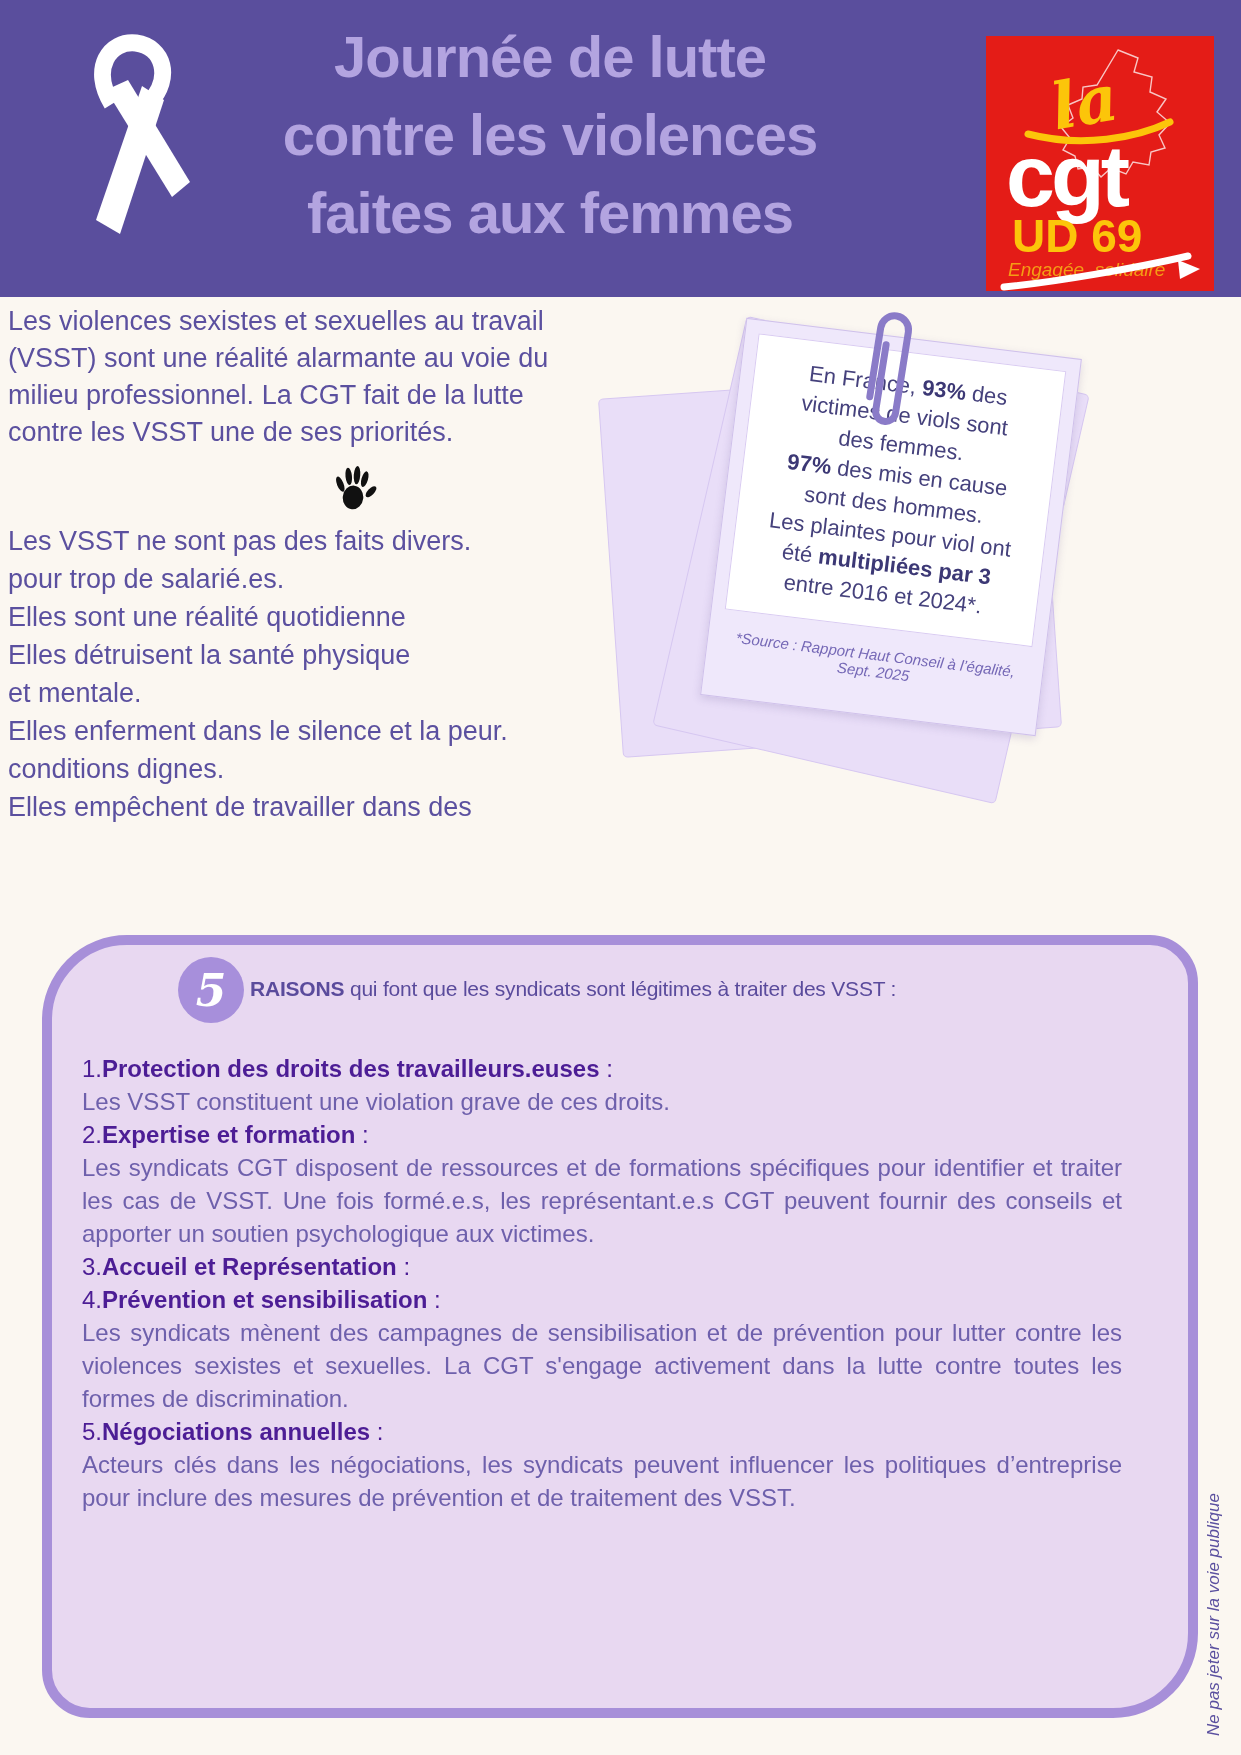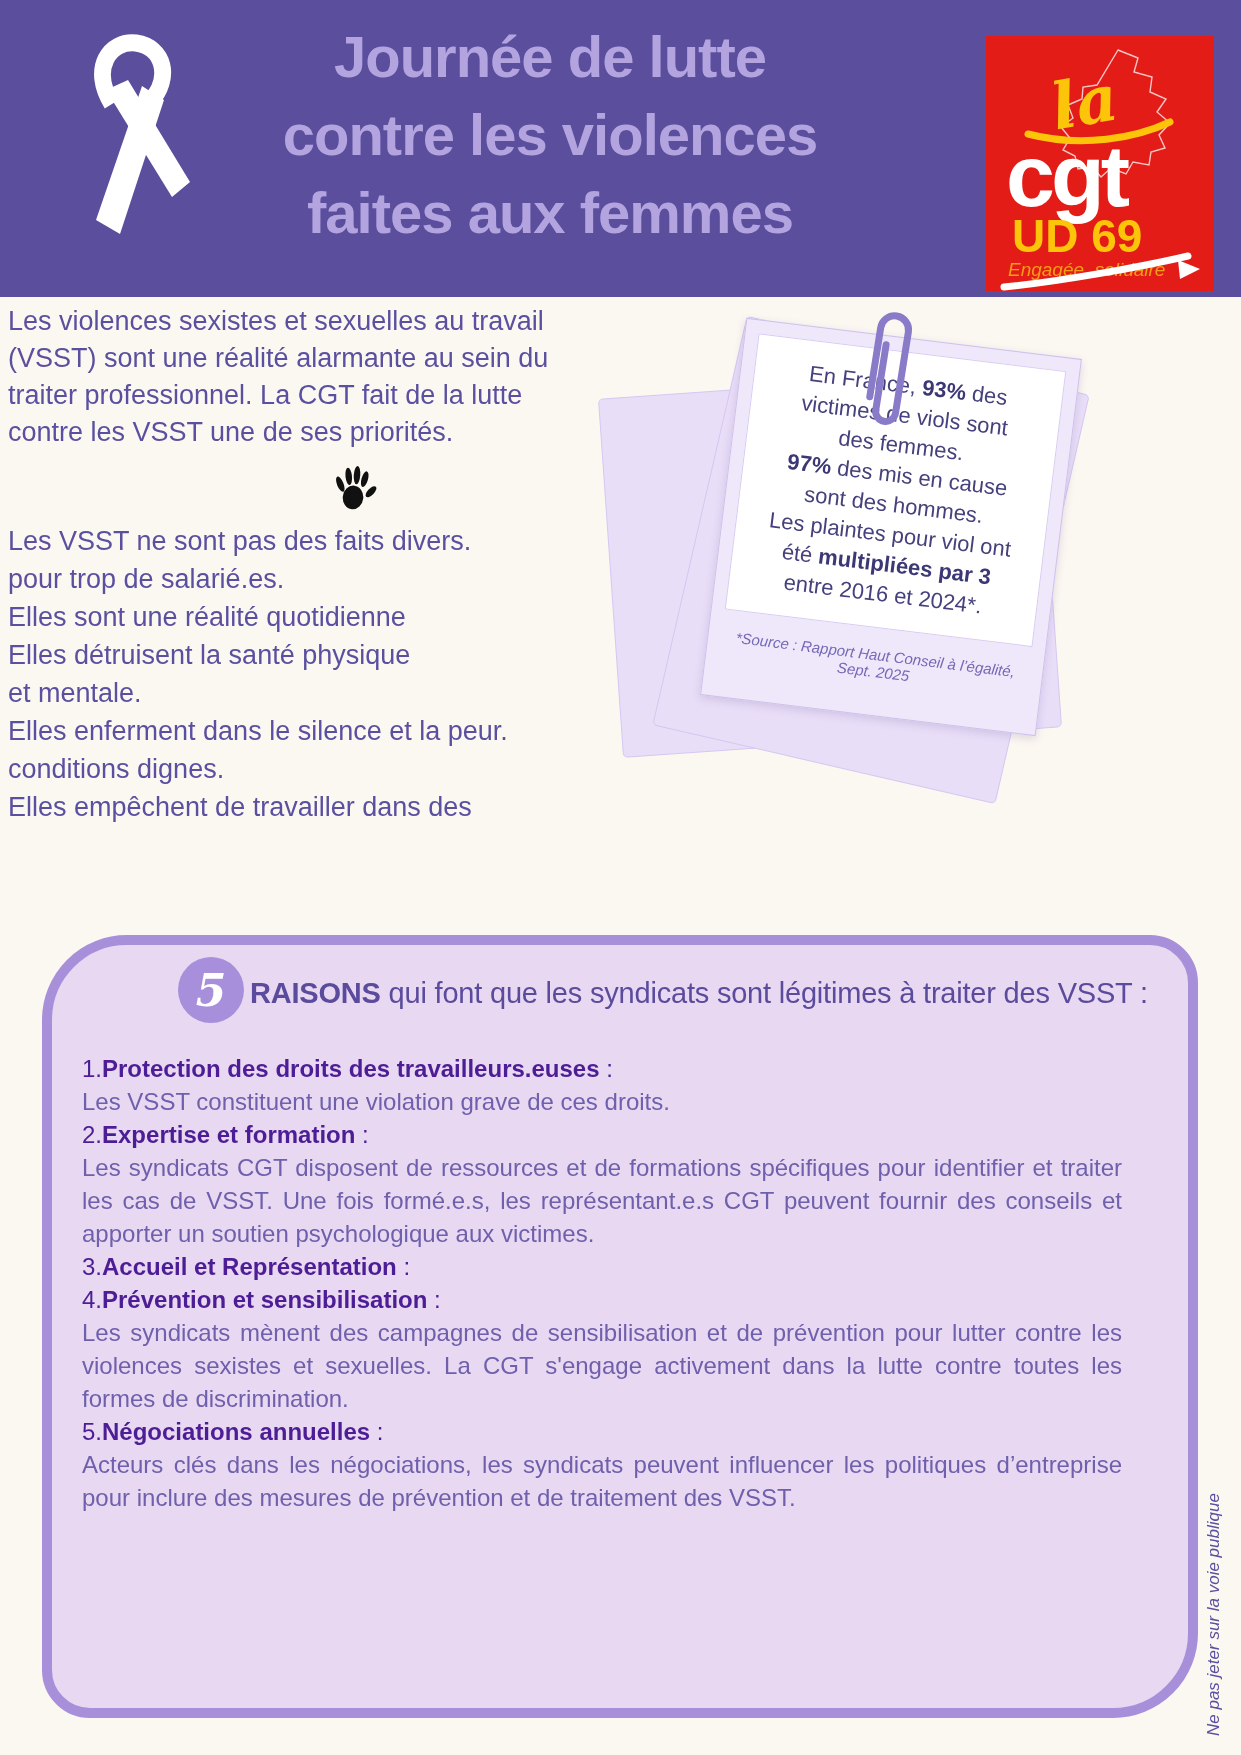--- a/index.html
+++ b/index.html
@@ -37,21 +37,21 @@
   .clip{position:absolute;left:242px;top:0;width:68px;height:152px;transform:rotate(9deg)}
 
   
   .reasons-box{position:absolute;left:42px;top:935px;width:1156px;height:783px;
                background:#e8d8f1;border:10px solid #a78fd9;
                border-radius:85px 48px 85px 48px;padding:10px 40px 0 30px}
   .box-head{position:relative;height:97px}
   .badge{position:absolute;left:96px;top:2px;width:66px;height:66px;border-radius:50%;
          background:#a78fdb;color:#fff;display:flex;align-items:center;justify-content:center;
          font-family:"DejaVu Serif",serif;font-style:italic;font-weight:bold;font-size:44px}
-  .box-title{position:absolute;left:168px;top:22px;font-size:29px;color:#5a4b9c;letter-spacing:-.2px}
+  .box-title{position:absolute;left:168px;top:22px;font-size:21px;color:#5a4b9c;letter-spacing:-.2px}
   .box-title b{font-weight:bold}
   .reasons{width:1040px;color:#6e60ac;font-size:24px;line-height:33px}
   .rhead{color:#4c1d95}
   .rnum{font-weight:normal}
   .rtitle{font-weight:bold}
   .rpara{text-align:justify}
 
   
   .vertical-note{position:absolute;left:1204px;top:1736px;width:290px;
                  transform:rotate(-90deg);transform-origin:0 0;
@@ -81,22 +81,22 @@
     <text x="20" y="170" font-size="88" font-weight="bold" font-family="Liberation Sans, sans-serif" letter-spacing="-4" fill="#ffffff">cgt</text>
     <text x="26" y="216" font-size="46" font-weight="bold" font-family="Liberation Sans, sans-serif" fill="#fcc50a">UD 69</text>
     <text x="22" y="240" font-size="19" font-style="italic" font-family="Liberation Sans, sans-serif" fill="#f49d15">Engagée, solidaire</text>
     <polygon points="192,224 214,233 194,243" fill="#ffffff"></polygon>
     <path d="M18,251 C70,246 150,232 202,220" stroke="#ffffff" stroke-width="7" fill="none" stroke-linecap="round"></path>
   </svg>
 </div>
 
 <div class="intro">
     <div>Les violences sexistes et sexuelles au travail</div>
-    <div>(VSST) sont une réalité alarmante au sein du</div>
-    <div>traiter professionnel. La CGT fait de la lutte</div>
+    <div>(VSST) sont une réalité alarmante au voie du</div>
+    <div>milieu professionnel. La CGT fait de la lutte</div>
     <div>contre les VSST une de ses priorités.</div>
   </div>
 
 <svg class="hand" viewBox="0 0 100 100">
   <g fill="#111111">
     <ellipse cx="48" cy="66" rx="19" ry="22"></ellipse>
     <ellipse cx="22" cy="44" rx="6" ry="15" transform="rotate(-28 22 44)"></ellipse>
     <ellipse cx="36" cy="28" rx="6" ry="16" transform="rotate(-12 36 28)"></ellipse>
     <ellipse cx="51" cy="24" rx="6" ry="17" transform="rotate(-2 51 24)"></ellipse>
     <ellipse cx="66" cy="30" rx="6" ry="15" transform="rotate(10 66 30)"></ellipse>

